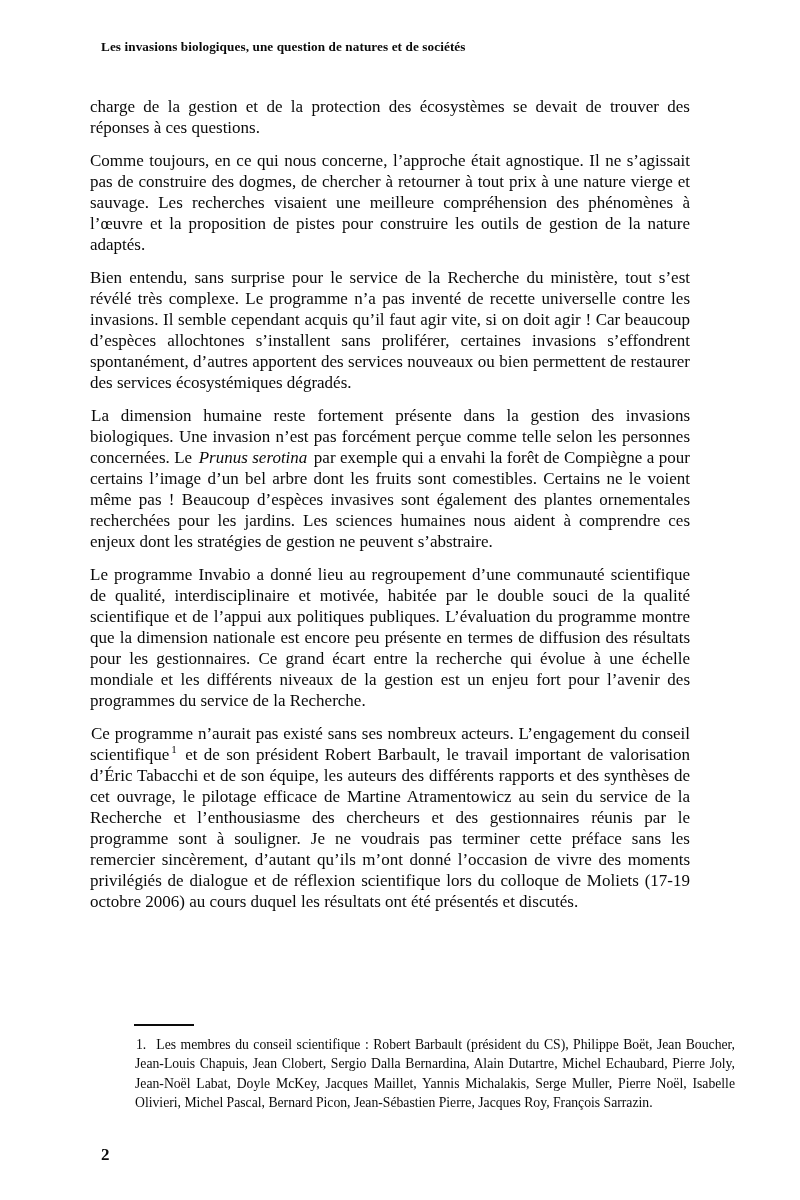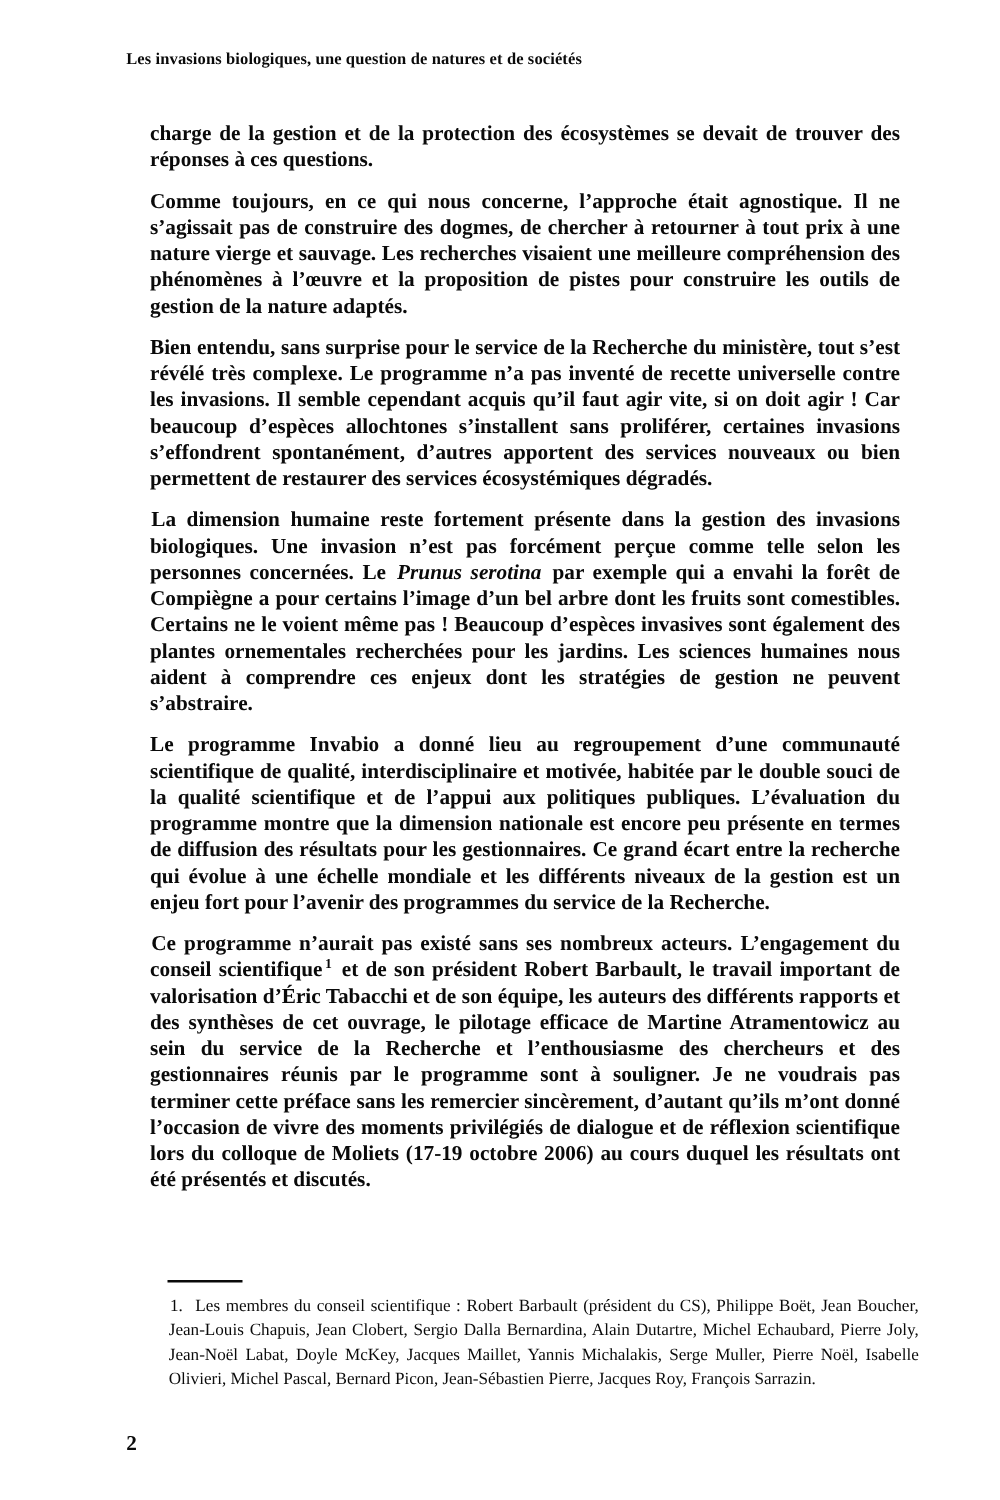--- a/index.html
+++ b/index.html
@@ -24,23 +24,22 @@
     left: 98px;
     width: 604px;
     font-size: 13.2px;
     font-weight: bold;
     line-height: 17px;
     letter-spacing: 0.1px;
   }
   .body-text {
     position: absolute;
     top: 92px;
-    left: 116px;
+    left: 86px;
     width: 604px;
-    font-weight: bold;
   }
   .body-text p {
     font-size: 17px;
     line-height: 21px;
     text-align: justify;
     margin: 0 0 10px 0;
     hyphens: auto;
   }
   .species { font-style: italic; }
   .fn-ref {

